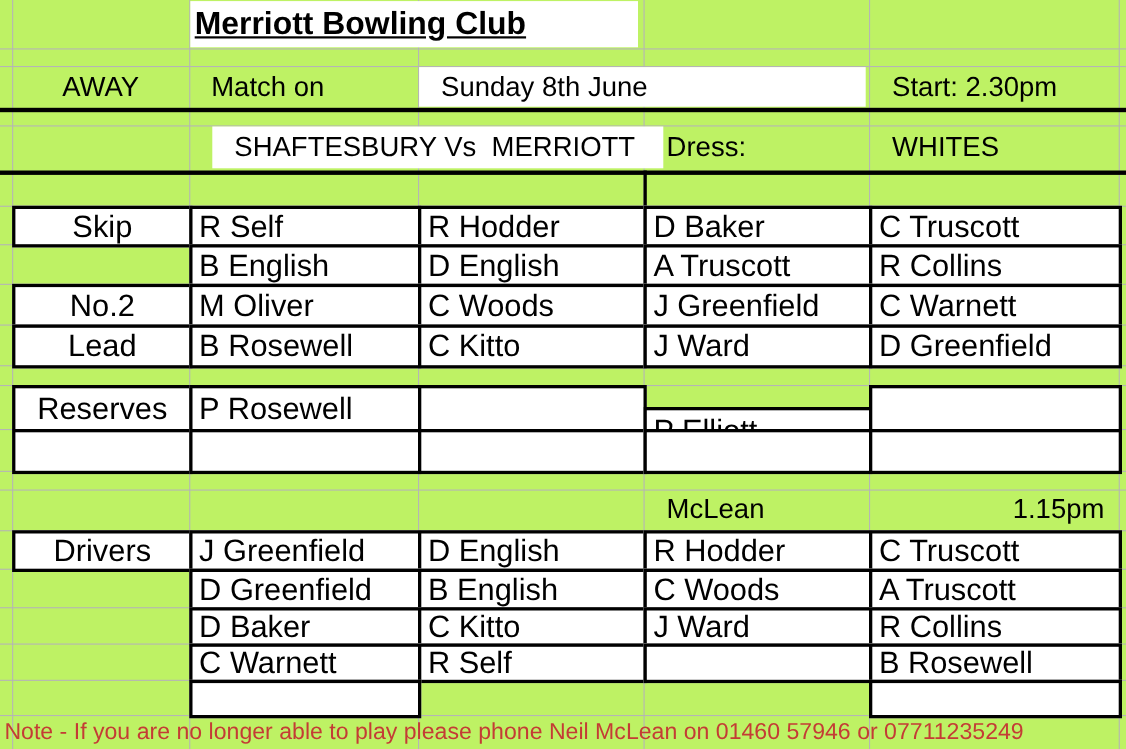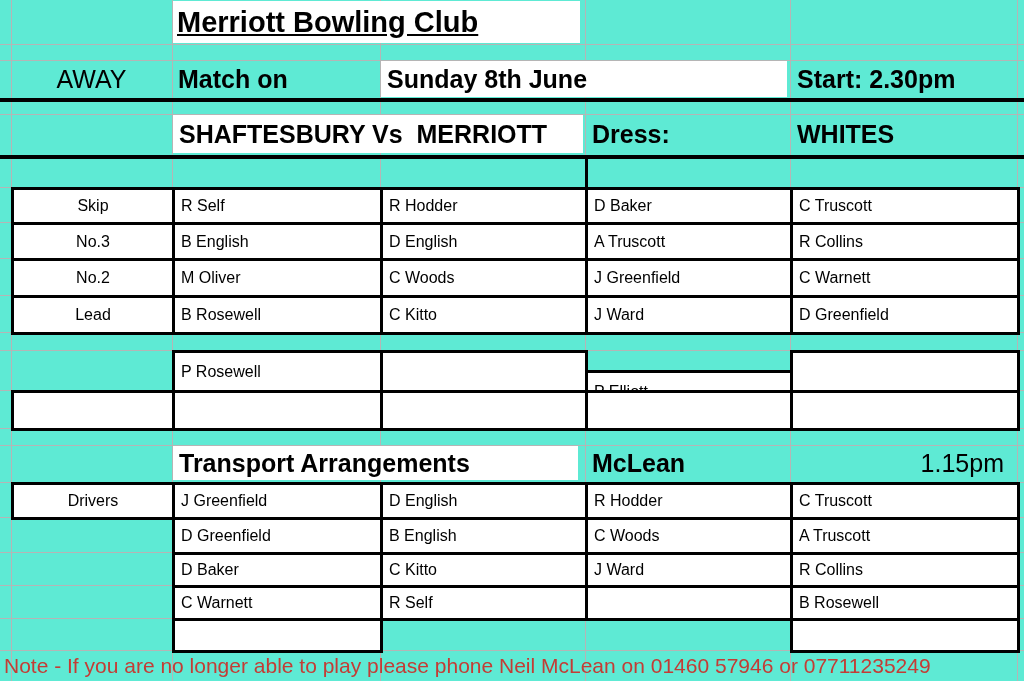--- a/index.html
+++ b/index.html
@@ -1,41 +1,41 @@
 <!DOCTYPE html>
 <html style="--note-red: #c43c35; --grid-gray: #b5b5b5; --border-black: #000000;"><head>
 <meta charset="utf-8">
 <style>
   html,body{margin:0;padding:0;background:#fff;}
   .sheet{
-    position:relative;width:1024px;height:681px;background:#5eead4;
+    position:relative;width:1024px;height:681px;background:#bef264;
     font-family:"Liberation Sans","DejaVu Sans",sans-serif;color:#000;overflow:hidden;
   }
   
   .vl{position:absolute;top:0;width:1px;height:681px;background:var(--grid-gray,#b5b5b5);}
   .hl{position:absolute;left:0;width:1024px;height:1px;background:var(--grid-gray,#b5b5b5);}
   
   .thick-h{position:absolute;left:0;width:1024px;height:4px;background:var(--border-black,#000);}
   .thick-v{position:absolute;width:3px;background:var(--border-black,#000);}
   
   .bx{
     position:absolute;box-sizing:border-box;border:3px solid var(--border-black,#000);
-    background:#fff;display:flex;align-items:center;font-size:16px;line-height:1;
+    background:#fff;display:flex;align-items:center;font-size:28px;line-height:1;
   }
   .bx.lbl{justify-content:center;}
   .bx.nm{padding-left:6px;}
   
   .tx{position:absolute;display:flex;align-items:center;font-size:25px;line-height:1;box-sizing:border-box;}
   .tx.bg{background:#fff;}
   .tx.ctr{justify-content:center;}
   .tx.rt{justify-content:flex-end;padding-right:8px;}
-  .tx.pl{padding-left:6px;font-weight:bold;}
+  .tx.pl{padding-left:20px;}
   .title{font-size:29px;font-weight:bold;text-decoration:underline;}
   .bold{font-weight:normal;}
-  .pre{white-space:pre;}
+  .pre{white-space:pre;margin-left:20px;}
   .note{color:var(--note-red,#c43c35);font-size:21px;}
 </style>
 </head>
 <body>
 
 <div class="sheet">
 
   <div class="vl" style="left:11px"></div>
   <div class="vl" style="left:172px"></div>
   <div class="vl" style="left:380px"></div>
@@ -76,50 +76,49 @@
   <div class="tx bg pl pre" style="left:173px;top:115px;width:410px;height:38px">SHAFTESBURY Vs  MERRIOTT</div>
   <div class="tx pl" style="left:586px;top:114px;width:200px;height:41px">Dress:</div>
   <div class="tx pl" style="left:791px;top:114px;width:226px;height:41px">WHITES</div>
 
   <div class="bx lbl" style="left:11px;top:187px;width:164px;height:38px">Skip</div>
   <div class="bx nm" style="left:172px;top:187px;width:211px;height:38px">R Self</div>
   <div class="bx nm" style="left:380px;top:187px;width:208px;height:38px">R Hodder</div>
   <div class="bx nm" style="left:585px;top:187px;width:208px;height:38px">D Baker</div>
   <div class="bx nm" style="left:790px;top:187px;width:230px;height:38px">C Truscott</div>
 
-  <div class="bx lbl" style="left:11px;top:222px;width:164px;height:39px">No.3</div>
   <div class="bx nm" style="left:172px;top:222px;width:211px;height:39px">B English</div>
   <div class="bx nm" style="left:380px;top:222px;width:208px;height:39px">D English</div>
   <div class="bx nm" style="left:585px;top:222px;width:208px;height:39px">A Truscott</div>
   <div class="bx nm" style="left:790px;top:222px;width:230px;height:39px">R Collins</div>
 
   <div class="bx lbl" style="left:11px;top:258px;width:164px;height:40px">No.2</div>
   <div class="bx nm" style="left:172px;top:258px;width:211px;height:40px">M Oliver</div>
   <div class="bx nm" style="left:380px;top:258px;width:208px;height:40px">C Woods</div>
   <div class="bx nm" style="left:585px;top:258px;width:208px;height:40px">J Greenfield</div>
   <div class="bx nm" style="left:790px;top:258px;width:230px;height:40px">C Warnett</div>
 
   <div class="bx lbl" style="left:11px;top:295px;width:164px;height:40px">Lead</div>
   <div class="bx nm" style="left:172px;top:295px;width:211px;height:40px">B Rosewell</div>
   <div class="bx nm" style="left:380px;top:295px;width:208px;height:40px">C Kitto</div>
   <div class="bx nm" style="left:585px;top:295px;width:208px;height:40px">J Ward</div>
   <div class="bx nm" style="left:790px;top:295px;width:230px;height:40px">D Greenfield</div>
 
+  <div class="bx lbl" style="left:11px;top:350px;width:164px;height:43px">Reserves</div>
   <div class="bx nm" style="left:172px;top:350px;width:211px;height:43px">P Rosewell</div>
   <div class="bx nm" style="left:380px;top:350px;width:208px;height:43px"></div>
   <div class="bx nm" style="left:585px;top:370px;width:208px;height:43px">P Elliott</div>
   <div class="bx nm" style="left:790px;top:350px;width:230px;height:43px"></div>
 
   <div class="bx" style="left:11px;top:390px;width:164px;height:41px"></div>
   <div class="bx" style="left:172px;top:390px;width:211px;height:41px"></div>
   <div class="bx" style="left:380px;top:390px;width:208px;height:41px"></div>
   <div class="bx" style="left:585px;top:390px;width:208px;height:41px"></div>
   <div class="bx" style="left:790px;top:390px;width:230px;height:41px"></div>
 
-  <div class="tx bg pl" style="left:173px;top:446px;width:405px;height:34px">Transport Arrangements</div>
   <div class="tx pl" style="left:586px;top:445px;width:200px;height:37px">McLean</div>
   <div class="tx rt" style="left:790px;top:445px;width:222px;height:37px">1.15pm</div>
 
   <div class="bx lbl" style="left:11px;top:482px;width:164px;height:38px">Drivers</div>
   <div class="bx nm" style="left:172px;top:482px;width:211px;height:38px">J Greenfield</div>
   <div class="bx nm" style="left:380px;top:482px;width:208px;height:38px">D English</div>
   <div class="bx nm" style="left:585px;top:482px;width:208px;height:38px">R Hodder</div>
   <div class="bx nm" style="left:790px;top:482px;width:230px;height:38px">C Truscott</div>
 
   <div class="bx nm" style="left:172px;top:517px;width:211px;height:38px">D Greenfield</div>

